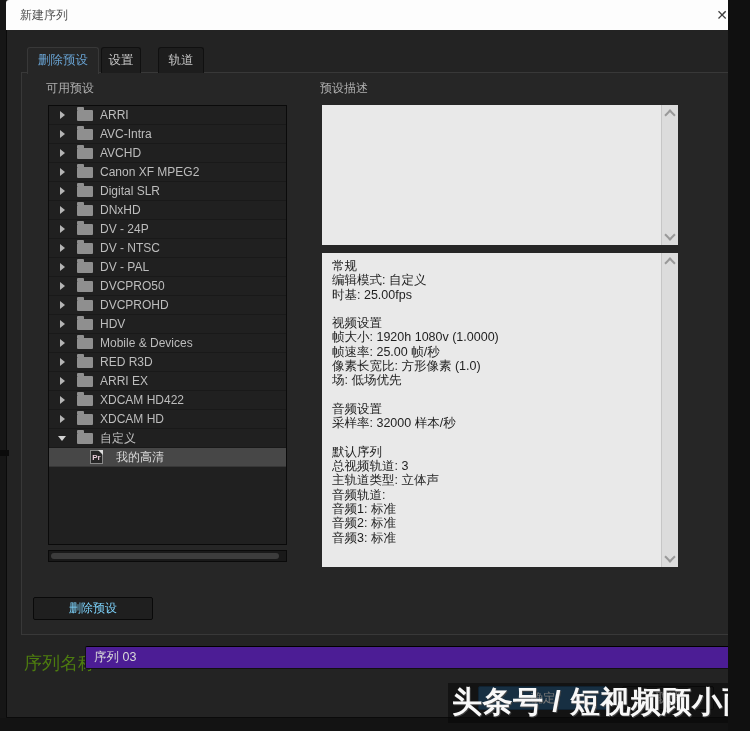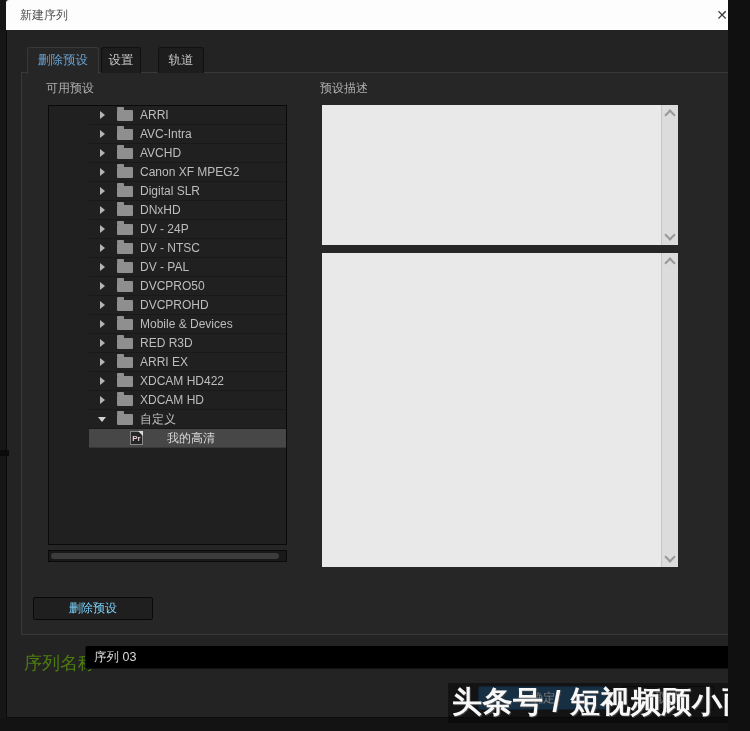--- a/index.html
+++ b/index.html
@@ -32,33 +32,33 @@
   .groupbox{position:absolute;border:1px solid #141414;box-sizing:border-box;}
   .group-avail{left:36px;top:90px;width:264px;height:487px;}
   .group-desc{left:310px;top:90px;width:384px;height:490px;}
   .group-label{position:absolute;top:80px;font-size:12px;color:#b0b0b0;background:#262626;
                padding:0 4px;z-index:2;}
   .label-avail{left:42px;}
   .label-desc{left:316px;}
 
   
   .tree-box{position:absolute;left:48px;top:105px;width:239px;height:440px;background:#202020;
-            border:1px solid #0a0a0a;box-sizing:border-box;overflow:hidden;z-index:2;padding-left:40px;}
+            border:1px solid #0a0a0a;box-sizing:border-box;overflow:hidden;z-index:2;}
   .tree-row{position:relative;height:19px;display:flex;align-items:center;
             font-size:12px;color:#bdbdbd;border-bottom:1px solid rgba(0,0,0,0.22);box-sizing:border-box;}
   .tree-row.selected{background:#474747;color:#d8d8d8;}
   .tw{width:10px;margin-left:8px;display:flex;justify-content:center;flex:none;}
   .tri-r{width:0;height:0;border-left:5px solid #b5b5b5;border-top:4px solid transparent;border-bottom:4px solid transparent;}
   .tri-d{width:0;height:0;border-top:5px solid #d2d2d2;border-left:4px solid transparent;border-right:4px solid transparent;}
   .folder{width:16px;height:11px;background:#8f8f8f;border-radius:1px;position:relative;
           margin-left:10px;margin-right:7px;flex:none;}
   .folder::before{content:"";position:absolute;top:-3px;left:0;width:7px;height:3px;
                   background:#8f8f8f;border-radius:1px 1px 0 0;}
   .pr-icon{width:13px;height:14px;background:#262626;border:1px solid #8a8a8a;box-sizing:border-box;
-           margin-left:41px;margin-right:24px;flex:none;position:relative;
+           margin-left:41px;margin-right:13px;flex:none;position:relative;
            font-size:8px;font-weight:bold;color:#e8cdd9;display:flex;align-items:center;justify-content:center;}
   .pr-icon::after{content:"";position:absolute;top:-1px;right:-1px;
                   border-left:5px solid transparent;border-top:5px solid #dcdcdc;}
 
   
   .h-scroll{position:absolute;left:48px;top:550px;width:239px;height:12px;background:#191919;
             border:1px solid #0a0a0a;box-sizing:border-box;z-index:2;}
   .h-thumb{position:absolute;left:2px;top:2px;width:228px;height:6px;background:#3c3c3c;border-radius:4px;}
 
   
@@ -73,21 +73,21 @@
   .desc-text{position:absolute;left:10px;top:6px;right:26px;bottom:4px;overflow:hidden;
              font-size:12.5px;line-height:14.3px;color:#1f1f1f;white-space:pre-line;}
   .v-scroll{position:absolute;right:0;top:0;bottom:0;width:17px;background:#dcdcdc;
             border-left:1px solid #c6c6c6;box-sizing:border-box;}
   .chev{position:absolute;left:4px;width:6px;height:6px;border-right:2px solid #999;border-bottom:2px solid #999;}
   .chev.up{top:6px;transform:rotate(225deg);}
   .chev.down{bottom:6px;transform:rotate(45deg);}
 
   
   .seq-label{position:absolute;left:24px;top:651px;font-size:18px;color:#4d7c0f;z-index:2;}
-  .seq-input{position:absolute;left:85px;top:646px;width:652px;height:23px;background:#000000;
+  .seq-input{position:absolute;left:85px;top:646px;width:652px;height:23px;background:#4c1d95;
              border:1px solid #111;border-top-color:#000;border-radius:2px;box-sizing:border-box;
              color:#d8d8d8;font-size:12.5px;line-height:21px;padding-left:8px;z-index:2;}
 
   
   .ok-btn{position:absolute;left:478px;top:686px;width:130px;height:24px;background:#2c608a;
           border:1px solid #1c4464;border-radius:2px;box-sizing:border-box;color:#ffffff;
           font-size:12.5px;text-align:center;line-height:22px;z-index:4;}
   .cancel-btn{position:absolute;left:622px;top:686px;width:92px;height:24px;background:#242424;
           border:1px solid #0c0c0c;border-radius:2px;box-sizing:border-box;color:#c6c6c6;
           font-size:12.5px;text-align:center;line-height:22px;z-index:4;font-weight:bold;}
@@ -202,20 +202,27 @@
           <span class="tri-r"></span>
         </span>
         <span class="folder"></span>
         <span>DVCPROHD</span>
       </div>
       <div class="tree-row">
         <span class="tw">
           <span class="tri-r"></span>
         </span>
         <span class="folder"></span>
+        <span>HDV</span>
+      </div>
+      <div class="tree-row">
+        <span class="tw">
+          <span class="tri-r"></span>
+        </span>
+        <span class="folder"></span>
         <span>Mobile &amp; Devices</span>
       </div>
       <div class="tree-row">
         <span class="tw">
           <span class="tri-r"></span>
         </span>
         <span class="folder"></span>
         <span>RED R3D</span>
       </div>
       <div class="tree-row">
@@ -263,20 +270,40 @@
 
   <div class="desc-box desc-top">
     <div class="desc-text"></div>
     <div class="v-scroll">
       <span class="chev up"></span>
       <span class="chev down"></span>
     </div>
   </div>
 
   <div class="desc-box desc-bottom">
+    <div class="desc-text">常规
+ 编辑模式: 自定义
+ 时基: 25.00fps
+
+视频设置
+ 帧大小: 1920h 1080v (1.0000)
+ 帧速率: 25.00 帧/秒
+ 像素长宽比: 方形像素 (1.0)
+ 场: 低场优先
+
+音频设置
+ 采样率: 32000 样本/秒
+
+默认序列
+ 总视频轨道: 3
+ 主轨道类型: 立体声
+ 音频轨道:
+ 音频1: 标准
+ 音频2: 标准
+ 音频3: 标准</div>
     <div class="v-scroll">
       <span class="chev up"></span>
       <span class="chev down"></span>
     </div>
   </div>
 
   <span class="seq-label">序列名称:</span>
   <div class="seq-input">序列 03</div>
 
   <div class="cancel-btn">取消</div>

